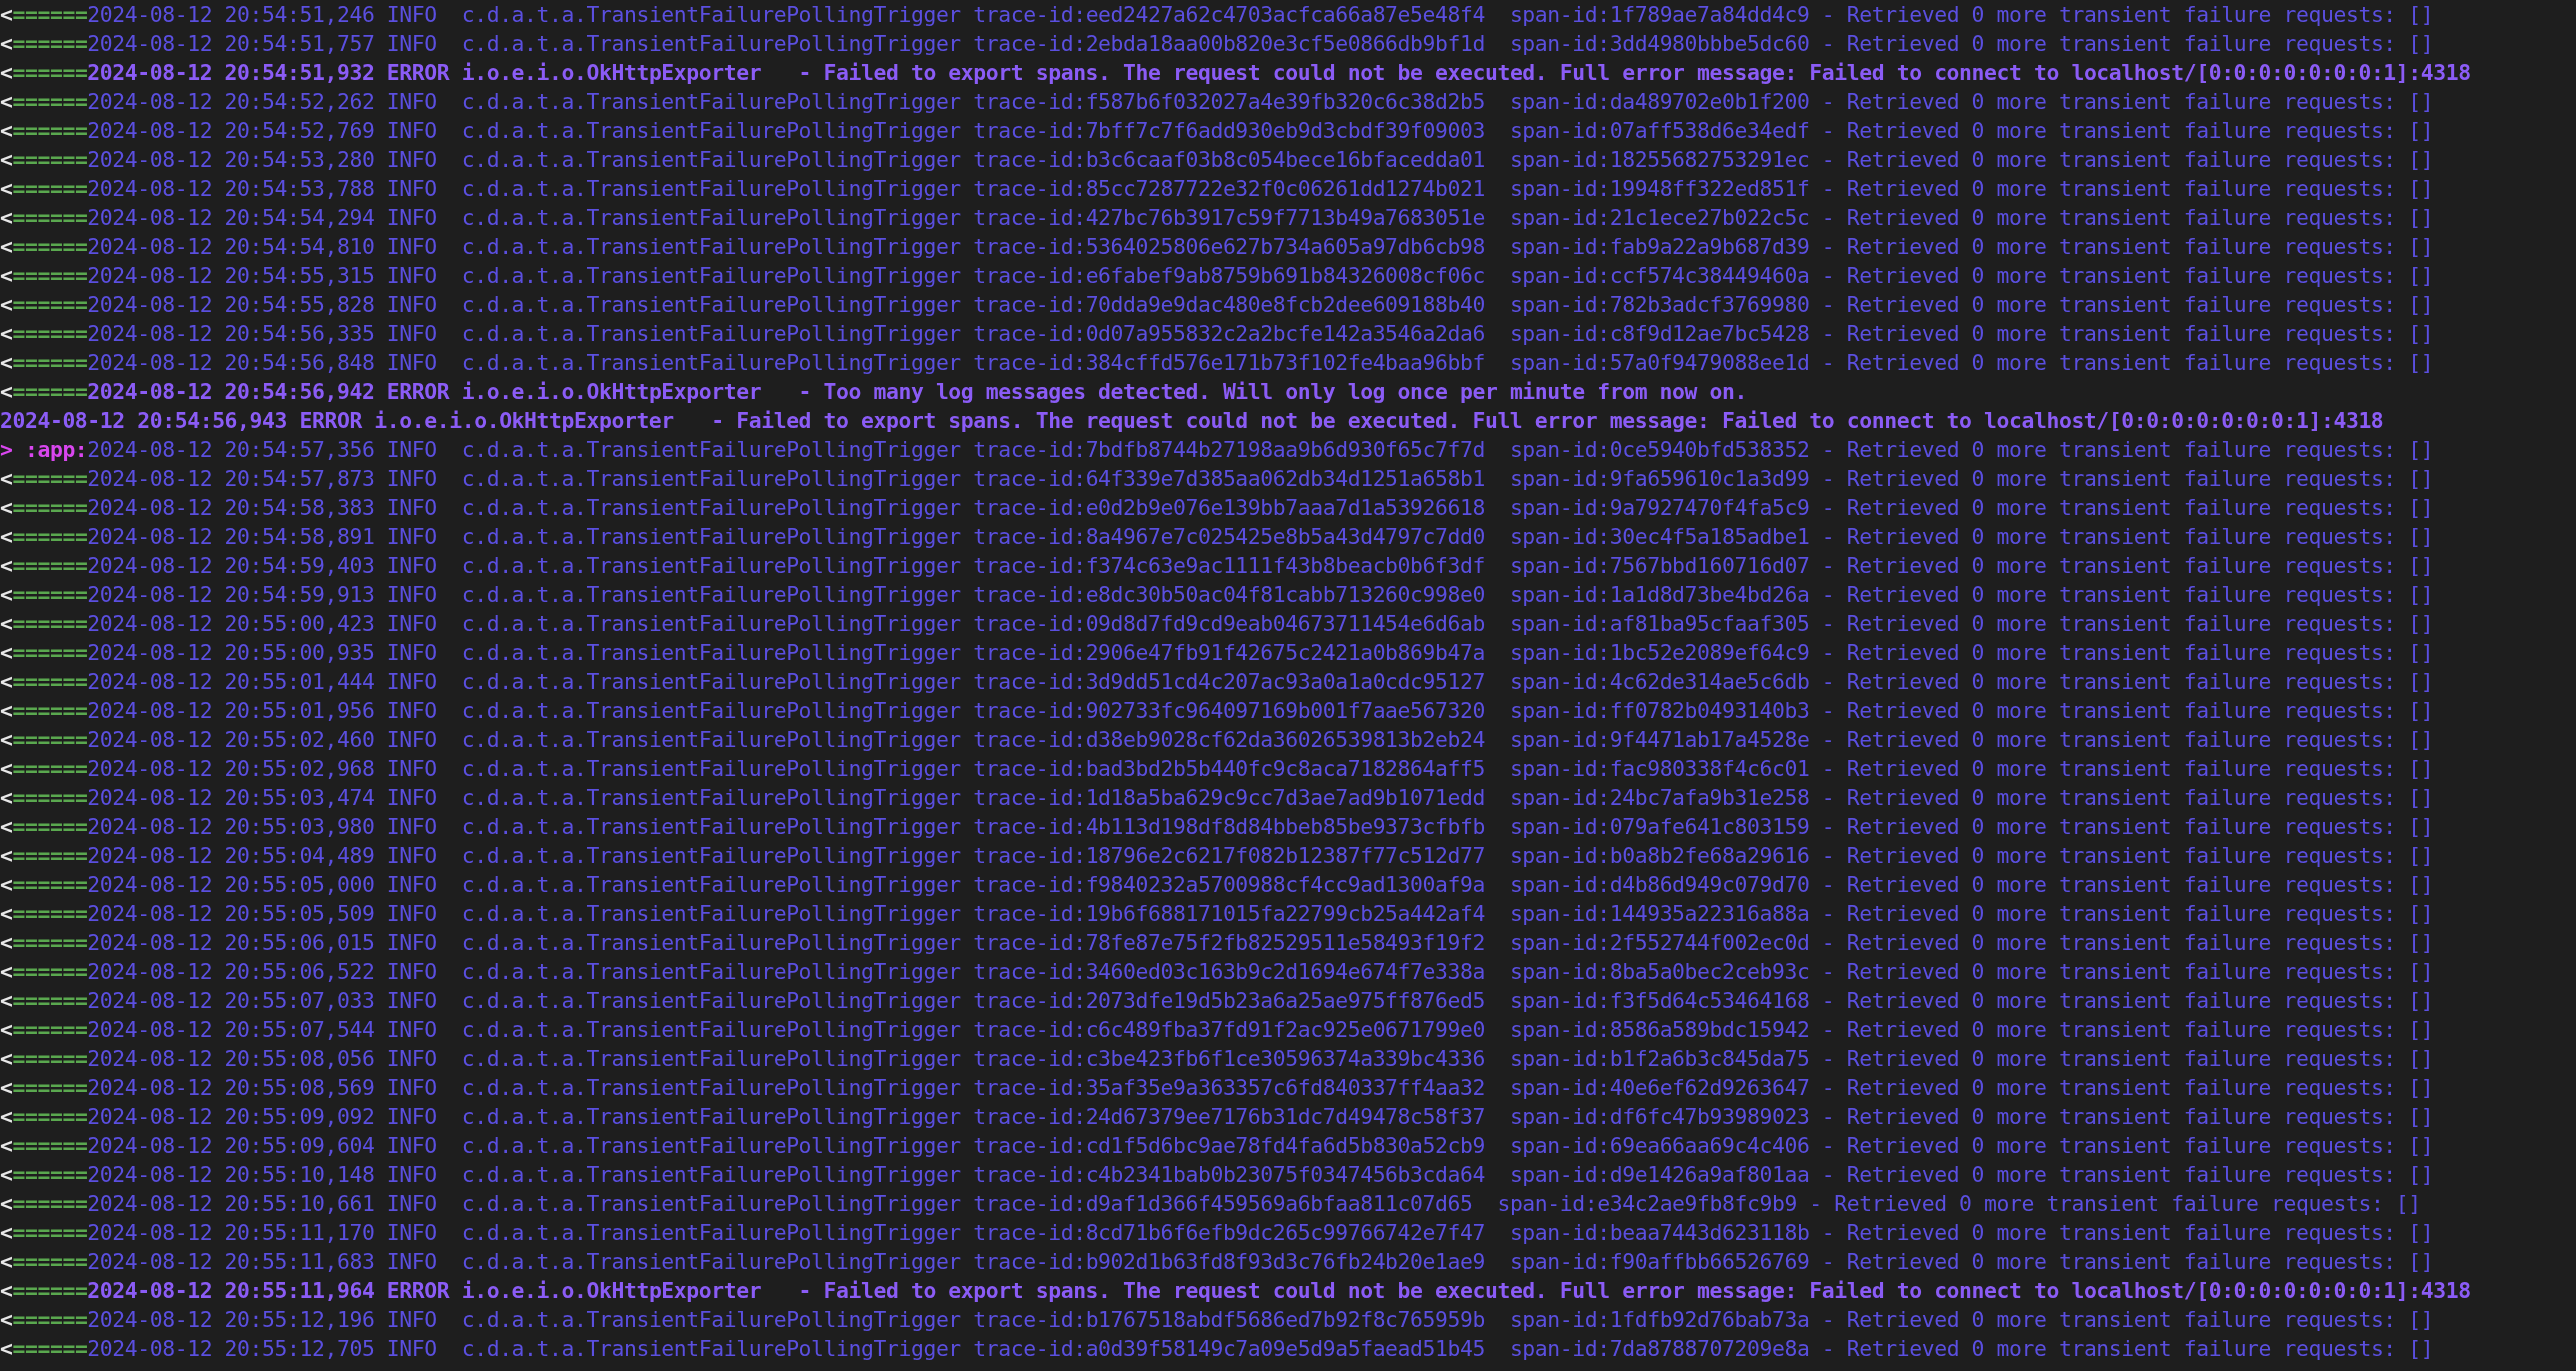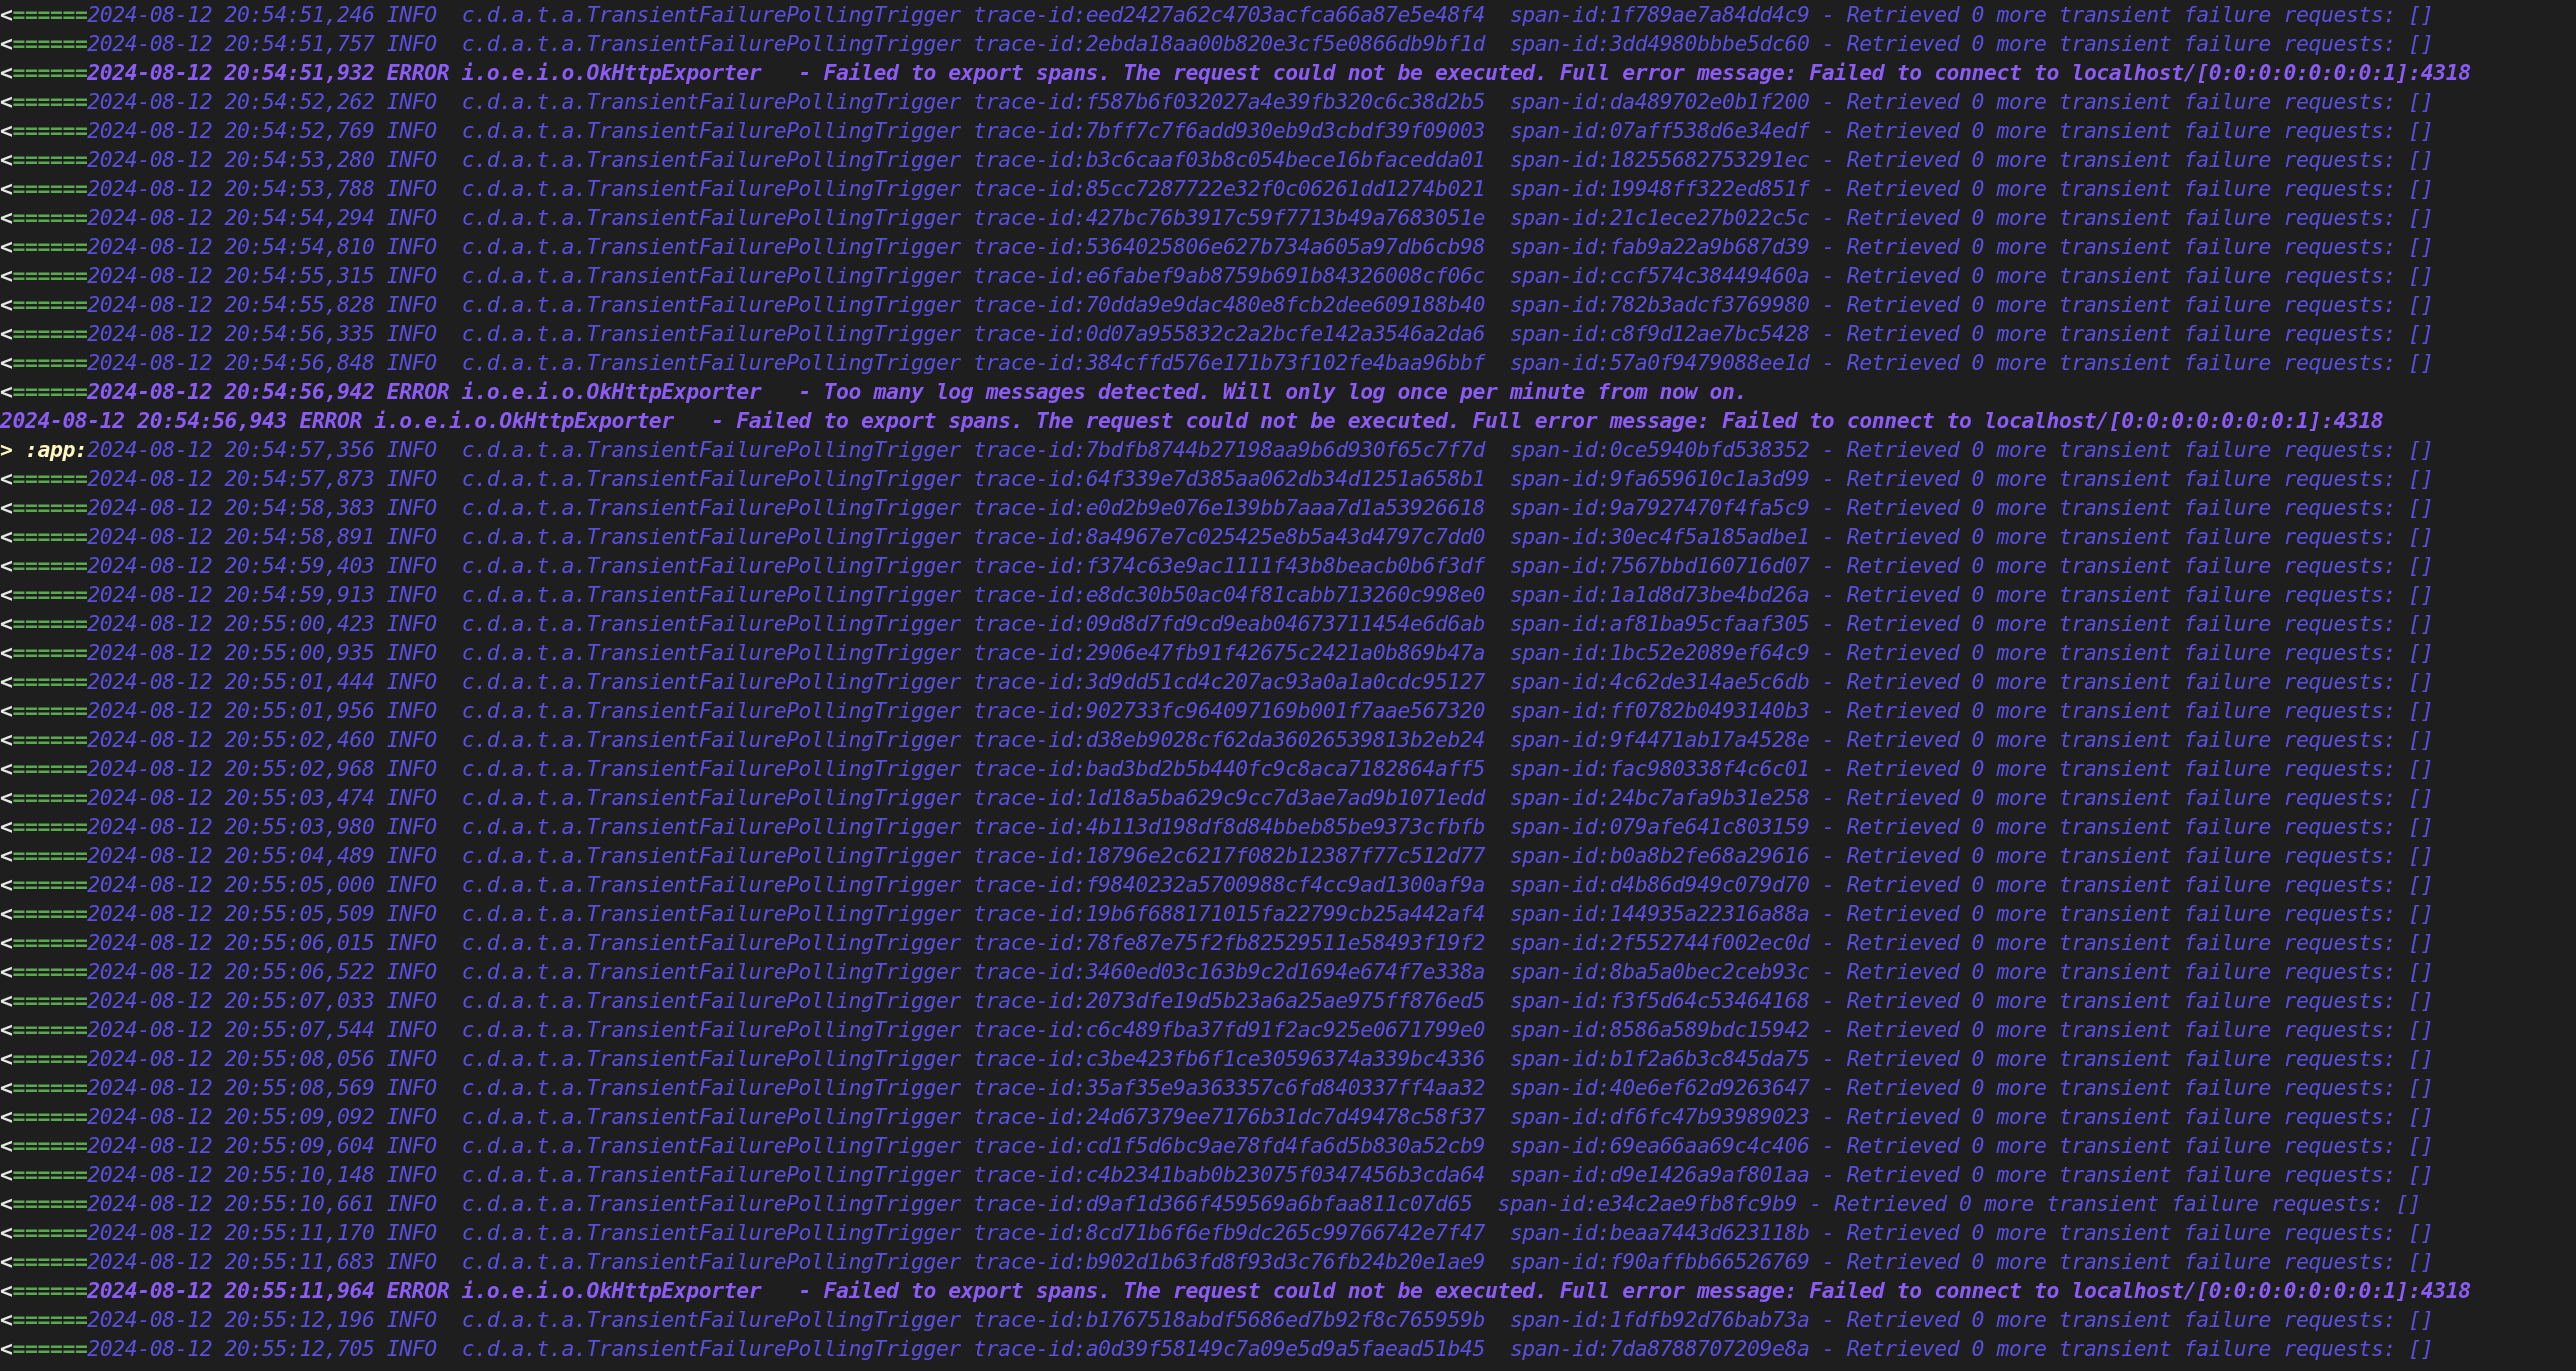--- a/index.html
+++ b/index.html
@@ -18,30 +18,29 @@
     width: 2572px;
     height: 1372px;
     background: #1e1e1e;
     padding: 0;
     box-sizing: border-box;
     font-size: 21.4px;
     line-height: 29px;
     letter-spacing: -0.4px;
     white-space: pre;
     overflow: hidden;
-    font-style: italic;
   }
   .line {
     white-space: pre;
     height: 29px;
     overflow: hidden;
   }
   .c-white  { color: #e8e8e8; font-weight: bold; }
   .c-green  { color: #5aa84f; font-weight: bold; }
   .c-info   { color: #5b4fe0; }
   .c-error  { color: #8b5cf6; font-weight: bold; }
-  .c-prompt { color: #fef9c3; font-weight: bold; }
+  .c-prompt { color: #d946ef; font-weight: bold; }
 </style>
 </head>
 <body>
 
 <div id="terminal"><div class="line"><span class="c-white">&lt;</span><span class="c-green">======</span><span class="c-info">2024-08-12 20:54:51,246 INFO  c.d.a.t.a.TransientFailurePollingTrigger</span><span class="c-info"> trace-id:eed2427a62c4703acfca66a87e5e48f4</span><span class="c-info">  span-id:1f789ae7a84dd4c9</span><span class="c-info"> - Retrieved 0 more transient failure requests: []</span></div><div class="line"><span class="c-white">&lt;</span><span class="c-green">======</span><span class="c-info">2024-08-12 20:54:51,757 INFO  c.d.a.t.a.TransientFailurePollingTrigger</span><span class="c-info"> trace-id:2ebda18aa00b820e3cf5e0866db9bf1d</span><span class="c-info">  span-id:3dd4980bbbe5dc60</span><span class="c-info"> - Retrieved 0 more transient failure requests: []</span></div><div class="line"><span class="c-white">&lt;</span><span class="c-green">======</span><span class="c-error">2024-08-12 20:54:51,932 ERROR i.o.e.i.o.OkHttpExporter   - Failed to export spans. The request could not be executed. Full error message: Failed to connect to localhost/[0:0:0:0:0:0:0:1]:4318</span></div><div class="line"><span class="c-white">&lt;</span><span class="c-green">======</span><span class="c-info">2024-08-12 20:54:52,262 INFO  c.d.a.t.a.TransientFailurePollingTrigger</span><span class="c-info"> trace-id:f587b6f032027a4e39fb320c6c38d2b5</span><span class="c-info">  span-id:da489702e0b1f200</span><span class="c-info"> - Retrieved 0 more transient failure requests: []</span></div><div class="line"><span class="c-white">&lt;</span><span class="c-green">======</span><span class="c-info">2024-08-12 20:54:52,769 INFO  c.d.a.t.a.TransientFailurePollingTrigger</span><span class="c-info"> trace-id:7bff7c7f6add930eb9d3cbdf39f09003</span><span class="c-info">  span-id:07aff538d6e34edf</span><span class="c-info"> - Retrieved 0 more transient failure requests: []</span></div><div class="line"><span class="c-white">&lt;</span><span class="c-green">======</span><span class="c-info">2024-08-12 20:54:53,280 INFO  c.d.a.t.a.TransientFailurePollingTrigger</span><span class="c-info"> trace-id:b3c6caaf03b8c054bece16bfacedda01</span><span class="c-info">  span-id:18255682753291ec</span><span class="c-info"> - Retrieved 0 more transient failure requests: []</span></div><div class="line"><span class="c-white">&lt;</span><span class="c-green">======</span><span class="c-info">2024-08-12 20:54:53,788 INFO  c.d.a.t.a.TransientFailurePollingTrigger</span><span class="c-info"> trace-id:85cc7287722e32f0c06261dd1274b021</span><span class="c-info">  span-id:19948ff322ed851f</span><span class="c-info"> - Retrieved 0 more transient failure requests: []</span></div><div class="line"><span class="c-white">&lt;</span><span class="c-green">======</span><span class="c-info">2024-08-12 20:54:54,294 INFO  c.d.a.t.a.TransientFailurePollingTrigger</span><span class="c-info"> trace-id:427bc76b3917c59f7713b49a7683051e</span><span class="c-info">  span-id:21c1ece27b022c5c</span><span class="c-info"> - Retrieved 0 more transient failure requests: []</span></div><div class="line"><span class="c-white">&lt;</span><span class="c-green">======</span><span class="c-info">2024-08-12 20:54:54,810 INFO  c.d.a.t.a.TransientFailurePollingTrigger</span><span class="c-info"> trace-id:5364025806e627b734a605a97db6cb98</span><span class="c-info">  span-id:fab9a22a9b687d39</span><span class="c-info"> - Retrieved 0 more transient failure requests: []</span></div><div class="line"><span class="c-white">&lt;</span><span class="c-green">======</span><span class="c-info">2024-08-12 20:54:55,315 INFO  c.d.a.t.a.TransientFailurePollingTrigger</span><span class="c-info"> trace-id:e6fabef9ab8759b691b84326008cf06c</span><span class="c-info">  span-id:ccf574c38449460a</span><span class="c-info"> - Retrieved 0 more transient failure requests: []</span></div><div class="line"><span class="c-white">&lt;</span><span class="c-green">======</span><span class="c-info">2024-08-12 20:54:55,828 INFO  c.d.a.t.a.TransientFailurePollingTrigger</span><span class="c-info"> trace-id:70dda9e9dac480e8fcb2dee609188b40</span><span class="c-info">  span-id:782b3adcf3769980</span><span class="c-info"> - Retrieved 0 more transient failure requests: []</span></div><div class="line"><span class="c-white">&lt;</span><span class="c-green">======</span><span class="c-info">2024-08-12 20:54:56,335 INFO  c.d.a.t.a.TransientFailurePollingTrigger</span><span class="c-info"> trace-id:0d07a955832c2a2bcfe142a3546a2da6</span><span class="c-info">  span-id:c8f9d12ae7bc5428</span><span class="c-info"> - Retrieved 0 more transient failure requests: []</span></div><div class="line"><span class="c-white">&lt;</span><span class="c-green">======</span><span class="c-info">2024-08-12 20:54:56,848 INFO  c.d.a.t.a.TransientFailurePollingTrigger</span><span class="c-info"> trace-id:384cffd576e171b73f102fe4baa96bbf</span><span class="c-info">  span-id:57a0f9479088ee1d</span><span class="c-info"> - Retrieved 0 more transient failure requests: []</span></div><div class="line"><span class="c-white">&lt;</span><span class="c-green">======</span><span class="c-error">2024-08-12 20:54:56,942 ERROR i.o.e.i.o.OkHttpExporter   - Too many log messages detected. Will only log once per minute from now on.</span></div><div class="line"><span class="c-error">2024-08-12 20:54:56,943 ERROR i.o.e.i.o.OkHttpExporter   - Failed to export spans. The request could not be executed. Full error message: Failed to connect to localhost/[0:0:0:0:0:0:0:1]:4318</span></div><div class="line"><span class="c-prompt">&gt; :app:</span><span class="c-info">2024-08-12 20:54:57,356 INFO  c.d.a.t.a.TransientFailurePollingTrigger</span><span class="c-info"> trace-id:7bdfb8744b27198aa9b6d930f65c7f7d</span><span class="c-info">  span-id:0ce5940bfd538352</span><span class="c-info"> - Retrieved 0 more transient failure requests: []</span></div><div class="line"><span class="c-white">&lt;</span><span class="c-green">======</span><span class="c-info">2024-08-12 20:54:57,873 INFO  c.d.a.t.a.TransientFailurePollingTrigger</span><span class="c-info"> trace-id:64f339e7d385aa062db34d1251a658b1</span><span class="c-info">  span-id:9fa659610c1a3d99</span><span class="c-info"> - Retrieved 0 more transient failure requests: []</span></div><div class="line"><span class="c-white">&lt;</span><span class="c-green">======</span><span class="c-info">2024-08-12 20:54:58,383 INFO  c.d.a.t.a.TransientFailurePollingTrigger</span><span class="c-info"> trace-id:e0d2b9e076e139bb7aaa7d1a53926618</span><span class="c-info">  span-id:9a7927470f4fa5c9</span><span class="c-info"> - Retrieved 0 more transient failure requests: []</span></div><div class="line"><span class="c-white">&lt;</span><span class="c-green">======</span><span class="c-info">2024-08-12 20:54:58,891 INFO  c.d.a.t.a.TransientFailurePollingTrigger</span><span class="c-info"> trace-id:8a4967e7c025425e8b5a43d4797c7dd0</span><span class="c-info">  span-id:30ec4f5a185adbe1</span><span class="c-info"> - Retrieved 0 more transient failure requests: []</span></div><div class="line"><span class="c-white">&lt;</span><span class="c-green">======</span><span class="c-info">2024-08-12 20:54:59,403 INFO  c.d.a.t.a.TransientFailurePollingTrigger</span><span class="c-info"> trace-id:f374c63e9ac1111f43b8beacb0b6f3df</span><span class="c-info">  span-id:7567bbd160716d07</span><span class="c-info"> - Retrieved 0 more transient failure requests: []</span></div><div class="line"><span class="c-white">&lt;</span><span class="c-green">======</span><span class="c-info">2024-08-12 20:54:59,913 INFO  c.d.a.t.a.TransientFailurePollingTrigger</span><span class="c-info"> trace-id:e8dc30b50ac04f81cabb713260c998e0</span><span class="c-info">  span-id:1a1d8d73be4bd26a</span><span class="c-info"> - Retrieved 0 more transient failure requests: []</span></div><div class="line"><span class="c-white">&lt;</span><span class="c-green">======</span><span class="c-info">2024-08-12 20:55:00,423 INFO  c.d.a.t.a.TransientFailurePollingTrigger</span><span class="c-info"> trace-id:09d8d7fd9cd9eab04673711454e6d6ab</span><span class="c-info">  span-id:af81ba95cfaaf305</span><span class="c-info"> - Retrieved 0 more transient failure requests: []</span></div><div class="line"><span class="c-white">&lt;</span><span class="c-green">======</span><span class="c-info">2024-08-12 20:55:00,935 INFO  c.d.a.t.a.TransientFailurePollingTrigger</span><span class="c-info"> trace-id:2906e47fb91f42675c2421a0b869b47a</span><span class="c-info">  span-id:1bc52e2089ef64c9</span><span class="c-info"> - Retrieved 0 more transient failure requests: []</span></div><div class="line"><span class="c-white">&lt;</span><span class="c-green">======</span><span class="c-info">2024-08-12 20:55:01,444 INFO  c.d.a.t.a.TransientFailurePollingTrigger</span><span class="c-info"> trace-id:3d9dd51cd4c207ac93a0a1a0cdc95127</span><span class="c-info">  span-id:4c62de314ae5c6db</span><span class="c-info"> - Retrieved 0 more transient failure requests: []</span></div><div class="line"><span class="c-white">&lt;</span><span class="c-green">======</span><span class="c-info">2024-08-12 20:55:01,956 INFO  c.d.a.t.a.TransientFailurePollingTrigger</span><span class="c-info"> trace-id:902733fc964097169b001f7aae567320</span><span class="c-info">  span-id:ff0782b0493140b3</span><span class="c-info"> - Retrieved 0 more transient failure requests: []</span></div><div class="line"><span class="c-white">&lt;</span><span class="c-green">======</span><span class="c-info">2024-08-12 20:55:02,460 INFO  c.d.a.t.a.TransientFailurePollingTrigger</span><span class="c-info"> trace-id:d38eb9028cf62da36026539813b2eb24</span><span class="c-info">  span-id:9f4471ab17a4528e</span><span class="c-info"> - Retrieved 0 more transient failure requests: []</span></div><div class="line"><span class="c-white">&lt;</span><span class="c-green">======</span><span class="c-info">2024-08-12 20:55:02,968 INFO  c.d.a.t.a.TransientFailurePollingTrigger</span><span class="c-info"> trace-id:bad3bd2b5b440fc9c8aca7182864aff5</span><span class="c-info">  span-id:fac980338f4c6c01</span><span class="c-info"> - Retrieved 0 more transient failure requests: []</span></div><div class="line"><span class="c-white">&lt;</span><span class="c-green">======</span><span class="c-info">2024-08-12 20:55:03,474 INFO  c.d.a.t.a.TransientFailurePollingTrigger</span><span class="c-info"> trace-id:1d18a5ba629c9cc7d3ae7ad9b1071edd</span><span class="c-info">  span-id:24bc7afa9b31e258</span><span class="c-info"> - Retrieved 0 more transient failure requests: []</span></div><div class="line"><span class="c-white">&lt;</span><span class="c-green">======</span><span class="c-info">2024-08-12 20:55:03,980 INFO  c.d.a.t.a.TransientFailurePollingTrigger</span><span class="c-info"> trace-id:4b113d198df8d84bbeb85be9373cfbfb</span><span class="c-info">  span-id:079afe641c803159</span><span class="c-info"> - Retrieved 0 more transient failure requests: []</span></div><div class="line"><span class="c-white">&lt;</span><span class="c-green">======</span><span class="c-info">2024-08-12 20:55:04,489 INFO  c.d.a.t.a.TransientFailurePollingTrigger</span><span class="c-info"> trace-id:18796e2c6217f082b12387f77c512d77</span><span class="c-info">  span-id:b0a8b2fe68a29616</span><span class="c-info"> - Retrieved 0 more transient failure requests: []</span></div><div class="line"><span class="c-white">&lt;</span><span class="c-green">======</span><span class="c-info">2024-08-12 20:55:05,000 INFO  c.d.a.t.a.TransientFailurePollingTrigger</span><span class="c-info"> trace-id:f9840232a5700988cf4cc9ad1300af9a</span><span class="c-info">  span-id:d4b86d949c079d70</span><span class="c-info"> - Retrieved 0 more transient failure requests: []</span></div><div class="line"><span class="c-white">&lt;</span><span class="c-green">======</span><span class="c-info">2024-08-12 20:55:05,509 INFO  c.d.a.t.a.TransientFailurePollingTrigger</span><span class="c-info"> trace-id:19b6f688171015fa22799cb25a442af4</span><span class="c-info">  span-id:144935a22316a88a</span><span class="c-info"> - Retrieved 0 more transient failure requests: []</span></div><div class="line"><span class="c-white">&lt;</span><span class="c-green">======</span><span class="c-info">2024-08-12 20:55:06,015 INFO  c.d.a.t.a.TransientFailurePollingTrigger</span><span class="c-info"> trace-id:78fe87e75f2fb82529511e58493f19f2</span><span class="c-info">  span-id:2f552744f002ec0d</span><span class="c-info"> - Retrieved 0 more transient failure requests: []</span></div><div class="line"><span class="c-white">&lt;</span><span class="c-green">======</span><span class="c-info">2024-08-12 20:55:06,522 INFO  c.d.a.t.a.TransientFailurePollingTrigger</span><span class="c-info"> trace-id:3460ed03c163b9c2d1694e674f7e338a</span><span class="c-info">  span-id:8ba5a0bec2ceb93c</span><span class="c-info"> - Retrieved 0 more transient failure requests: []</span></div><div class="line"><span class="c-white">&lt;</span><span class="c-green">======</span><span class="c-info">2024-08-12 20:55:07,033 INFO  c.d.a.t.a.TransientFailurePollingTrigger</span><span class="c-info"> trace-id:2073dfe19d5b23a6a25ae975ff876ed5</span><span class="c-info">  span-id:f3f5d64c53464168</span><span class="c-info"> - Retrieved 0 more transient failure requests: []</span></div><div class="line"><span class="c-white">&lt;</span><span class="c-green">======</span><span class="c-info">2024-08-12 20:55:07,544 INFO  c.d.a.t.a.TransientFailurePollingTrigger</span><span class="c-info"> trace-id:c6c489fba37fd91f2ac925e0671799e0</span><span class="c-info">  span-id:8586a589bdc15942</span><span class="c-info"> - Retrieved 0 more transient failure requests: []</span></div><div class="line"><span class="c-white">&lt;</span><span class="c-green">======</span><span class="c-info">2024-08-12 20:55:08,056 INFO  c.d.a.t.a.TransientFailurePollingTrigger</span><span class="c-info"> trace-id:c3be423fb6f1ce30596374a339bc4336</span><span class="c-info">  span-id:b1f2a6b3c845da75</span><span class="c-info"> - Retrieved 0 more transient failure requests: []</span></div><div class="line"><span class="c-white">&lt;</span><span class="c-green">======</span><span class="c-info">2024-08-12 20:55:08,569 INFO  c.d.a.t.a.TransientFailurePollingTrigger</span><span class="c-info"> trace-id:35af35e9a363357c6fd840337ff4aa32</span><span class="c-info">  span-id:40e6ef62d9263647</span><span class="c-info"> - Retrieved 0 more transient failure requests: []</span></div><div class="line"><span class="c-white">&lt;</span><span class="c-green">======</span><span class="c-info">2024-08-12 20:55:09,092 INFO  c.d.a.t.a.TransientFailurePollingTrigger</span><span class="c-info"> trace-id:24d67379ee7176b31dc7d49478c58f37</span><span class="c-info">  span-id:df6fc47b93989023</span><span class="c-info"> - Retrieved 0 more transient failure requests: []</span></div><div class="line"><span class="c-white">&lt;</span><span class="c-green">======</span><span class="c-info">2024-08-12 20:55:09,604 INFO  c.d.a.t.a.TransientFailurePollingTrigger</span><span class="c-info"> trace-id:cd1f5d6bc9ae78fd4fa6d5b830a52cb9</span><span class="c-info">  span-id:69ea66aa69c4c406</span><span class="c-info"> - Retrieved 0 more transient failure requests: []</span></div><div class="line"><span class="c-white">&lt;</span><span class="c-green">======</span><span class="c-info">2024-08-12 20:55:10,148 INFO  c.d.a.t.a.TransientFailurePollingTrigger</span><span class="c-info"> trace-id:c4b2341bab0b23075f0347456b3cda64</span><span class="c-info">  span-id:d9e1426a9af801aa</span><span class="c-info"> - Retrieved 0 more transient failure requests: []</span></div><div class="line"><span class="c-white">&lt;</span><span class="c-green">======</span><span class="c-info">2024-08-12 20:55:10,661 INFO  c.d.a.t.a.TransientFailurePollingTrigger</span><span class="c-info"> trace-id:d9af1d366f459569a6bfaa811c07d65</span><span class="c-info">  span-id:e34c2ae9fb8fc9b9</span><span class="c-info"> - Retrieved 0 more transient failure requests: []</span></div><div class="line"><span class="c-white">&lt;</span><span class="c-green">======</span><span class="c-info">2024-08-12 20:55:11,170 INFO  c.d.a.t.a.TransientFailurePollingTrigger</span><span class="c-info"> trace-id:8cd71b6f6efb9dc265c99766742e7f47</span><span class="c-info">  span-id:beaa7443d623118b</span><span class="c-info"> - Retrieved 0 more transient failure requests: []</span></div><div class="line"><span class="c-white">&lt;</span><span class="c-green">======</span><span class="c-info">2024-08-12 20:55:11,683 INFO  c.d.a.t.a.TransientFailurePollingTrigger</span><span class="c-info"> trace-id:b902d1b63fd8f93d3c76fb24b20e1ae9</span><span class="c-info">  span-id:f90affbb66526769</span><span class="c-info"> - Retrieved 0 more transient failure requests: []</span></div><div class="line"><span class="c-white">&lt;</span><span class="c-green">======</span><span class="c-error">2024-08-12 20:55:11,964 ERROR i.o.e.i.o.OkHttpExporter   - Failed to export spans. The request could not be executed. Full error message: Failed to connect to localhost/[0:0:0:0:0:0:0:1]:4318</span></div><div class="line"><span class="c-white">&lt;</span><span class="c-green">======</span><span class="c-info">2024-08-12 20:55:12,196 INFO  c.d.a.t.a.TransientFailurePollingTrigger</span><span class="c-info"> trace-id:b1767518abdf5686ed7b92f8c765959b</span><span class="c-info">  span-id:1fdfb92d76bab73a</span><span class="c-info"> - Retrieved 0 more transient failure requests: []</span></div><div class="line"><span class="c-white">&lt;</span><span class="c-green">======</span><span class="c-info">2024-08-12 20:55:12,705 INFO  c.d.a.t.a.TransientFailurePollingTrigger</span><span class="c-info"> trace-id:a0d39f58149c7a09e5d9a5faead51b45</span><span class="c-info">  span-id:7da8788707209e8a</span><span class="c-info"> - Retrieved 0 more transient failure requests: []</span></div></div>
 
 
 </body></html>

